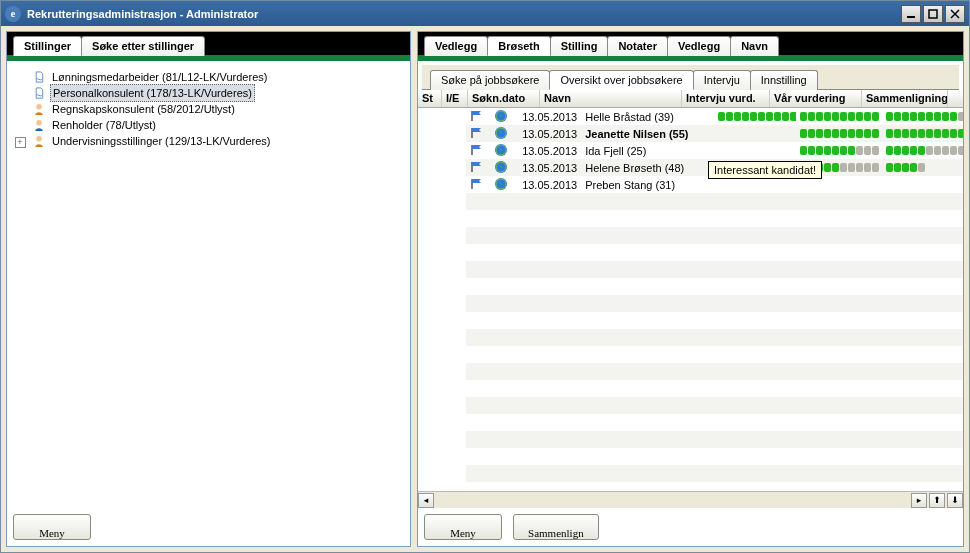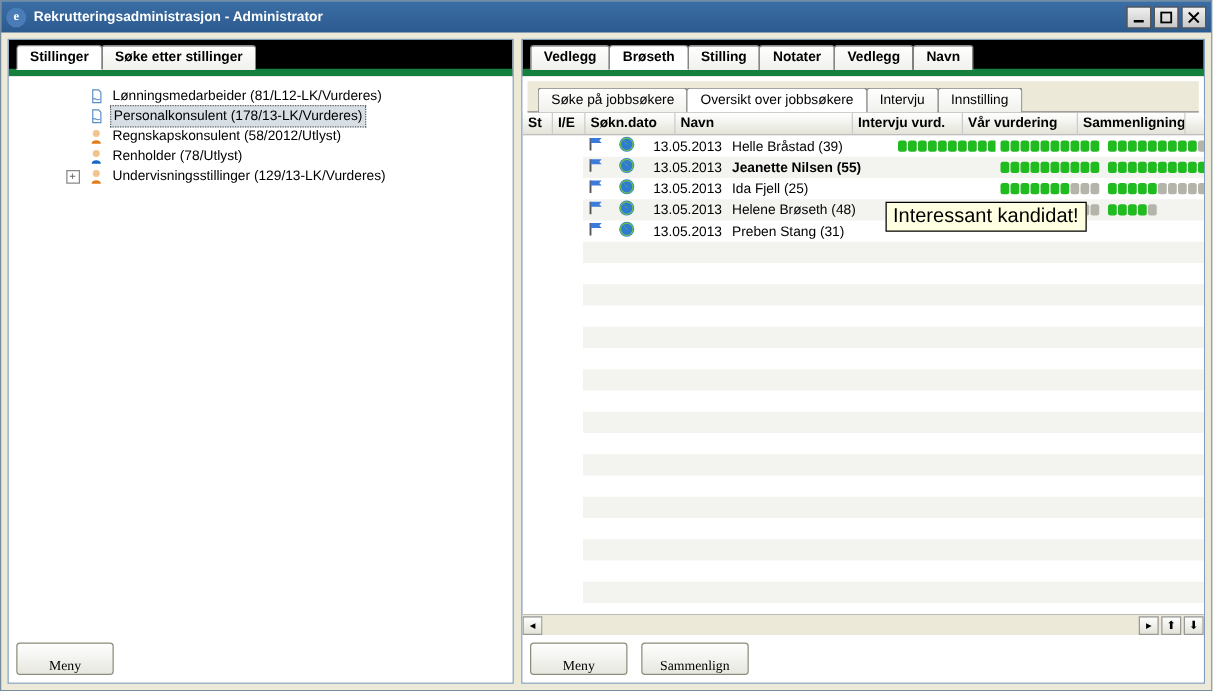--- a/index.html
+++ b/index.html
@@ -15,21 +15,21 @@
 .panel { background:#fff; border:1px solid #7f9db9; display:flex; flex-direction:column; overflow:hidden; }
 .left-panel { width:405px; height:100%; }
 .right-panel { flex:1; height:100%; }
 .tabs { display:flex; background:#000000; border-bottom:6px solid #15803d; padding:3px 3px 0 6px; gap:0;font-weight:bold; }
 .tab { padding:3px 10px; border:1px solid #888; border-bottom:none; background:linear-gradient(#fff,#f0f0ec); margin-right:-1px; cursor:pointer; position:relative; top:1px; border-top-left-radius:3px; border-top-right-radius:3px; }
 .tab.active { background:#fff; z-index:2; border-bottom:1px solid #fff; top:1px; }
 .subtabs { display:flex; background:#ece9d8; padding:4px 4px 0 8px; border-bottom:1px solid #888; }
 .subtab { padding:3px 10px; border:1px solid #888; border-bottom:none; background:linear-gradient(#fff,#f0f0ec); margin-right:-1px; cursor:pointer; border-top-left-radius:3px; border-top-right-radius:3px; position:relative; top:1px;}
 .subtab.active { background:#fff; border-bottom:1px solid #fff; z-index:2; }
 .panel-body { flex:1; background:#fff; padding:4px; overflow:auto; position:relative; }
-.tree { padding:4px 2px; line-height:16px;margin-left:38px; }
+.tree { padding:4px 2px; line-height:16px; }
 .tree-row { display:flex; align-items:center; height:16px; padding:0; white-space:nowrap; cursor:default; }
 .tree-indent { display:inline-block; width:18px; text-align:center; color:#666; }
 .tree-exp { width:11px; height:11px; border:1px solid #888; display:inline-flex; align-items:center; justify-content:center; font-size:9px; line-height:9px; background:#fff; cursor:pointer; margin-right:4px; }
 .tree-icon { width:16px; height:14px; display:inline-flex; align-items:center; justify-content:center; margin-right:3px; }
 .tree-label.selected { background:#d7dfe5; border:1px dotted #666; padding:0 2px; }
 .tree-label { padding:0 2px; }
 .grid { display:flex; flex-direction:column; font-size:11px; }
 .grid-header { display:flex; background:linear-gradient(#fff,#e3e3d9); border-bottom:1px solid #aaa; height:18px; }
 .grid-header .gh { border-right:1px solid #ccc; padding:2px 4px; overflow:hidden; white-space:nowrap; cursor:pointer;font-weight:bold; }
 .grid-body { background:#fff; }
@@ -42,21 +42,21 @@
 .col-name { width:142px; }
 .col-iv { width:88px; }
 .col-vv { width:92px; }
 .col-sl { width:86px; }
 .flag-icon svg { width:14px; height:12px; }
 .globe-icon svg { width:14px; height:14px; }
 .rating { display:flex; gap:1px; align-items:center; }
 .dot { width:7px; height:9px; border-radius:2px; background:#ccc; }
 .dot.green { background:#1fbb1f; }
 .dot.grey { background:#b4b4aa; }
-.tooltip { position:absolute; border:1px solid #000; background:#ffffe1; padding:2px 5px; font-size:16px; white-space:nowrap; }
+.tooltip { position:absolute; border:1px solid #000; background:#ffffe1; padding:2px 5px; font-size:11px; white-space:nowrap; }
 .footer { padding:6px; background:#fff; }
 .btn { min-width:78px; height:22px; padding:12px 14px; background:linear-gradient(#fefefe,#e7e7df); border:1px solid #8b8b7a; border-radius:3px; cursor:pointer; font:11px Tahoma; }
 .btn + .btn { margin-left:8px; }
 .hscroll { height:17px; background:#ece9d8; border-top:1px solid #bbb; display:flex; align-items:center; justify-content:space-between; }
 .hscroll-arrow { width:16px; height:15px; border:1px solid #999; background:linear-gradient(#fefefe,#e3e3d9); display:flex; align-items:center; justify-content:center; cursor:pointer; font-size:9px; }
 .hscroll-track { flex:1; height:15px; background:#ece9d8; }
 .hscroll-actions { display:flex; gap:2px; margin-left:2px; }
 </style>
 </head>
 <body>

